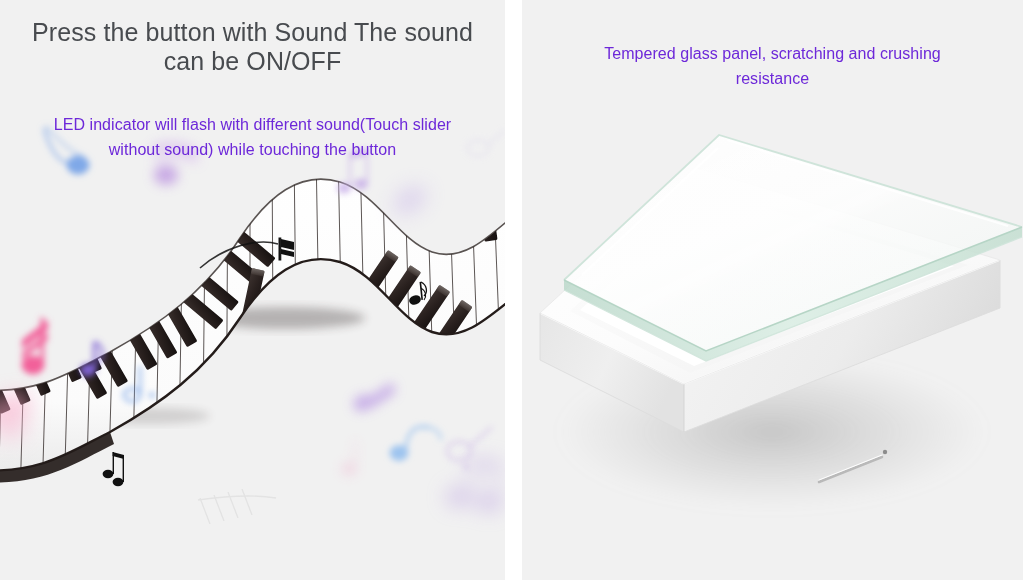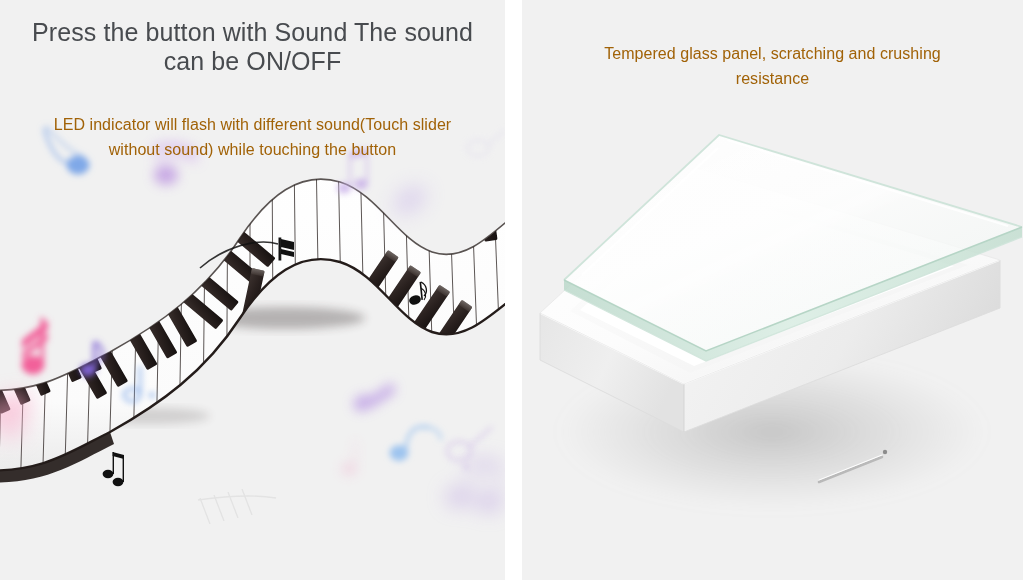--- a/index.html
+++ b/index.html
@@ -37,21 +37,21 @@
     pointer-events:none;
   }
   .title {
     color:#484b4f;
     font-size:25px;
     font-weight:400;
     line-height:1.16;
     letter-spacing:.1px;
   }
   .subtitle {
-    color:#a16207;
+    color:#6d28d9;
     font-size:16px;
     font-weight:400;
     line-height:1.58;
     letter-spacing:.05px;
   }
   .head-left  { top:18px; padding:0 22px; }
   .head-left .subtitle { margin-top:36px; padding:0 22px; }
   .head-right { top:20px; padding:0 34px; }
   .head-right .subtitle { margin-top:21px; padding:0 24px; }
 

